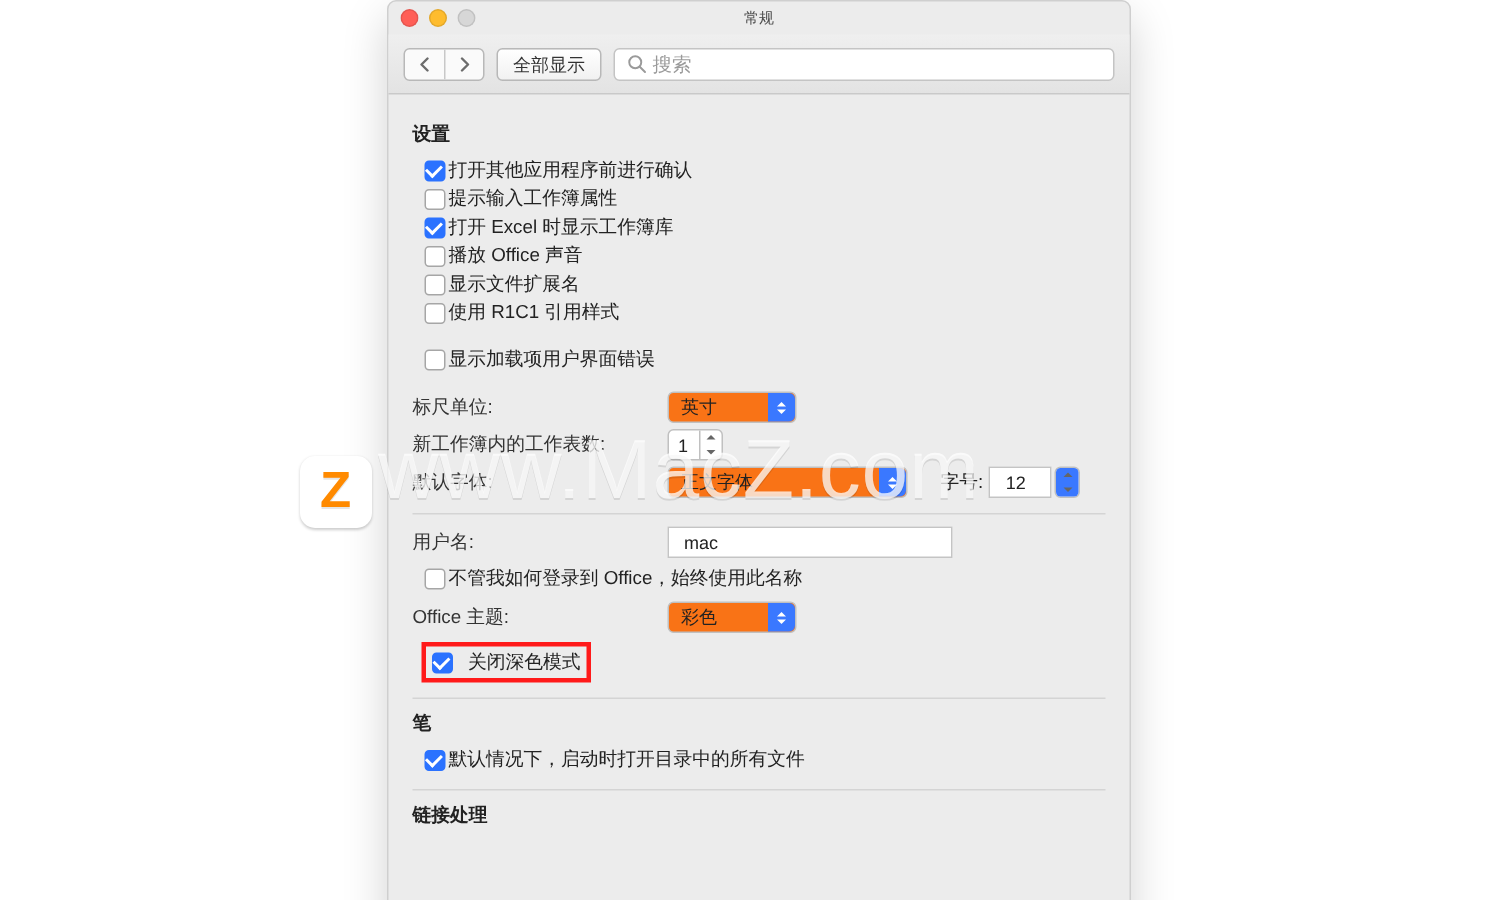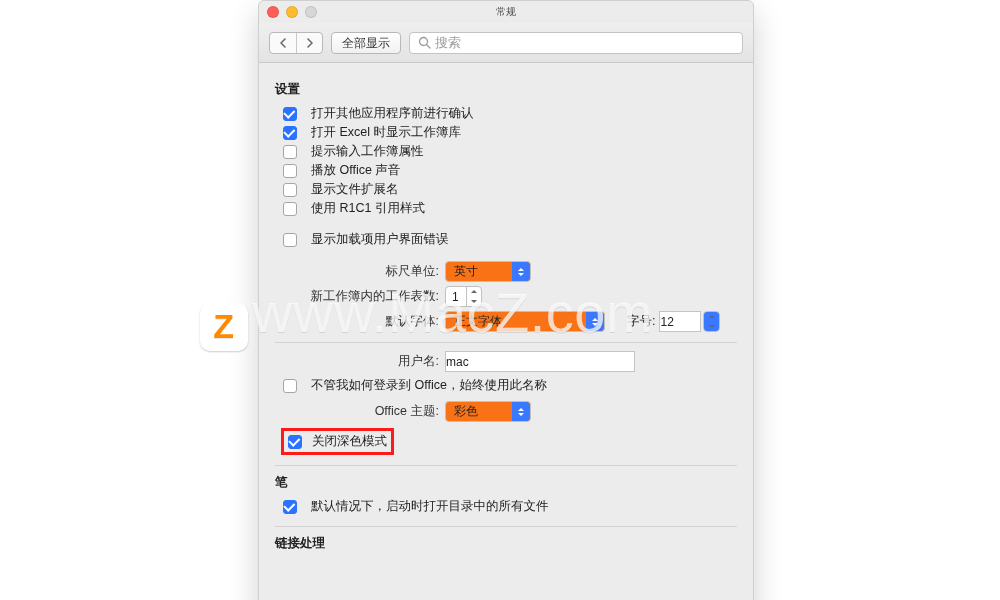--- a/index.html
+++ b/index.html
@@ -84,35 +84,35 @@
     background: #ffffff;
     padding: 0 8px;
     color: #9a9a9a;
     font-size: 13px;
   }
   .search svg { margin-right: 4px; }
   
   .content { flex: 1; overflow: auto; padding: 10px 16px 16px 16px; font-size: 12.5px; color: #222; }
   .section-title { font-weight: bold; margin: 8px 0 6px 0; }
   .chk-row {
-    display: flex; align-items: center; gap: 14px;
+    display: flex; align-items: center; gap: 2px;
     padding: 1px 0 1px 8px;
   }
   .chk {
     width: 14px; height: 14px; border: 1px solid #a6a6a6; border-radius: 3px;
     background: #fff; display: inline-flex; align-items: center; justify-content: center;
     flex-shrink: 0;
   }
   .chk.checked { background: #2b72ff; border-color: #2b72ff; }
   .chk.checked::after { content: ""; width: 8px; height: 5px; border-left: 2px solid #fff; border-bottom: 2px solid #fff; transform: rotate(-45deg) translate(0px,-1px); }
   .form-row {
     display: flex; align-items: center;
     margin: 4px 0;
   }
-  .label-col { width: 170px; text-align: right; padding-right: 6px; color: #333; }
+  .label-col { width: 170px; padding-right: 6px; color: #333; }
   .select {
     display: inline-flex; align-items: center;
     height: 21px; min-width: 80px;
     border: 1px solid #c0c0c0; border-radius: 4px;
     background: #f97316;
     font-size: 12px; padding-left: 8px;
     position: relative;
   }
   .select .arrow {
     position: absolute; right: 0; top: 0; bottom: 0; width: 18px;
@@ -130,21 +130,21 @@
     height: 21px; border: 1px solid #c0c0c0; border-radius: 4px; background:#fff;
   }
   .stepper .val { padding: 0 6px; display:flex; align-items:center; font-size:12px; min-width:20px;}
   .stepper .arrows { width: 15px; border-left:1px solid #c0c0c0; display:flex; flex-direction:column;}
   .stepper .arrows div{ flex:1; display:flex;align-items:center;justify-content:center;}
   .stepper .arrows div::before{content:"";width:0;height:0;border-left:3px solid transparent;border-right:3px solid transparent;}
   .stepper .arrows .up::before{border-bottom:3px solid #666;}
   .stepper .arrows .dn::before{border-top:3px solid #666;}
   .txt {
     height: 21px; border: 1px solid #c4c4c4; border-radius: 0;
-    background: #fff; padding: 0 0; font-size: 12px;
+    background: #fff; padding: 0 10px; font-size: 12px;
     display: inline-flex; align-items:center;
   }
   hr.sep { border: none; border-top: 1px solid #d4d4d4; margin: 10px 0 8px 0; }
   .highlight {
     border: 3px solid #ff1a1a;
     display: inline-flex;
     padding: 2px 4px;
     align-items: center;
     gap: 10px;
     margin-left: 2px;
@@ -206,26 +206,26 @@
 
   <div class="content">
 
     <div class="section-title">设置</div>
 
     <div class="chk-row">
       <span class="chk checked"></span>
       <span>打开其他应用程序前进行确认</span>
     </div>
     <div class="chk-row">
+      <span class="chk"></span>
+      <span>提示输入工作簿属性</span>
+    </div>
+    <div class="chk-row">
       <span class="chk checked"></span>
       <span>打开 Excel 时显示工作簿库</span>
-    </div>
-    <div class="chk-row">
-      <span class="chk"></span>
-      <span>提示输入工作簿属性</span>
     </div>
     <div class="chk-row">
       <span class="chk"></span>
       <span>播放 Office 声音</span>
     </div>
     <div class="chk-row">
       <span class="chk"></span>
       <span>显示文件扩展名</span>
     </div>
     <div class="chk-row">

